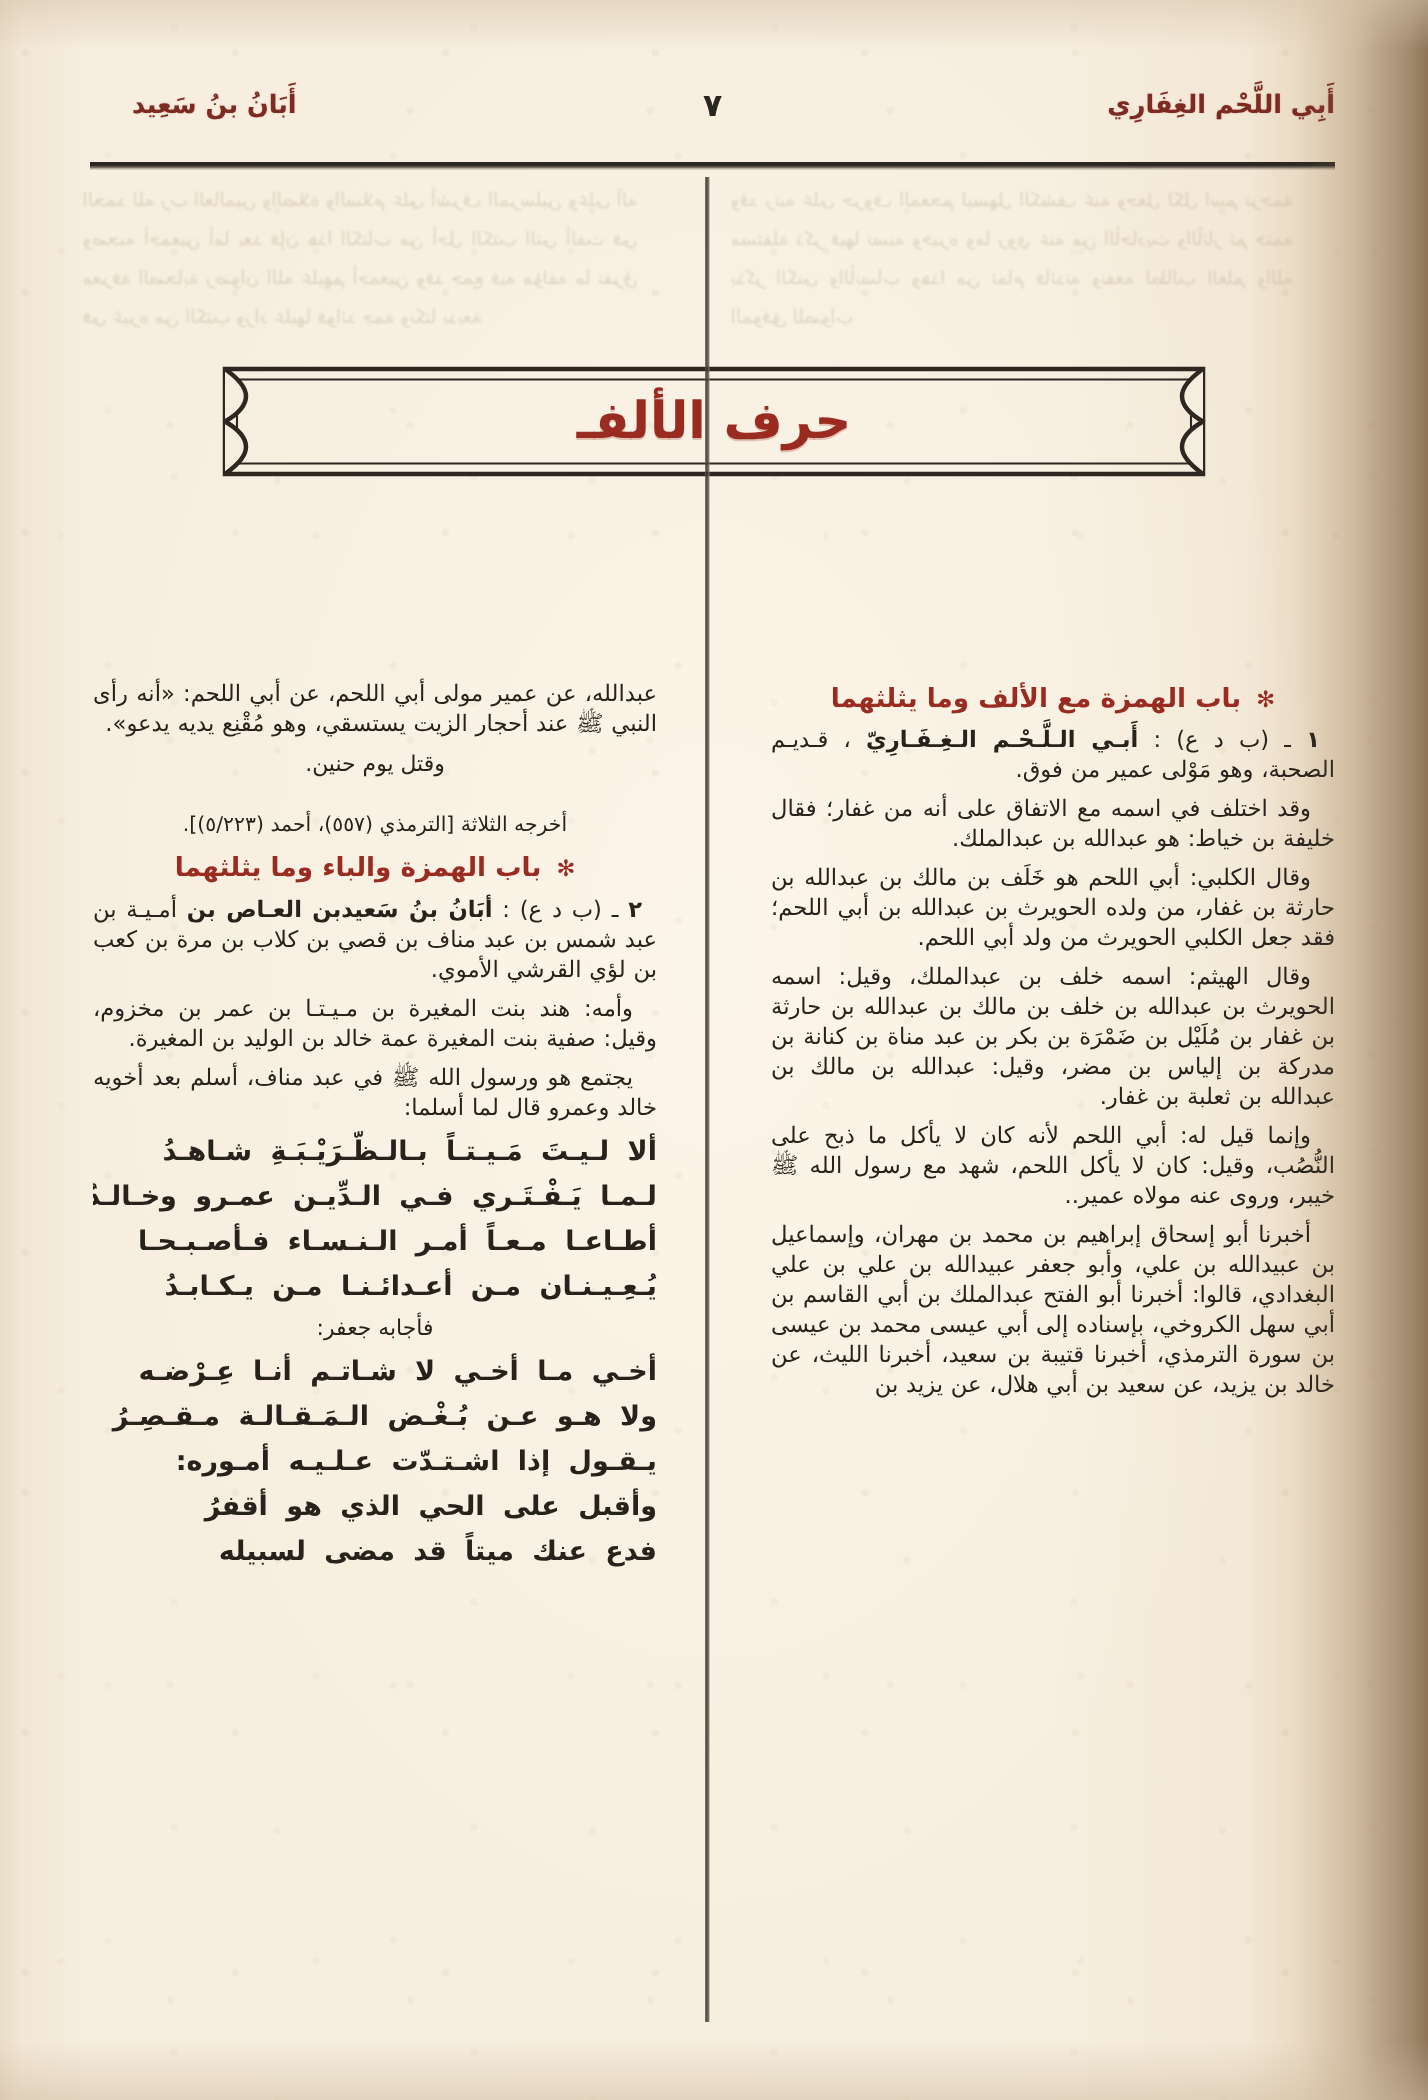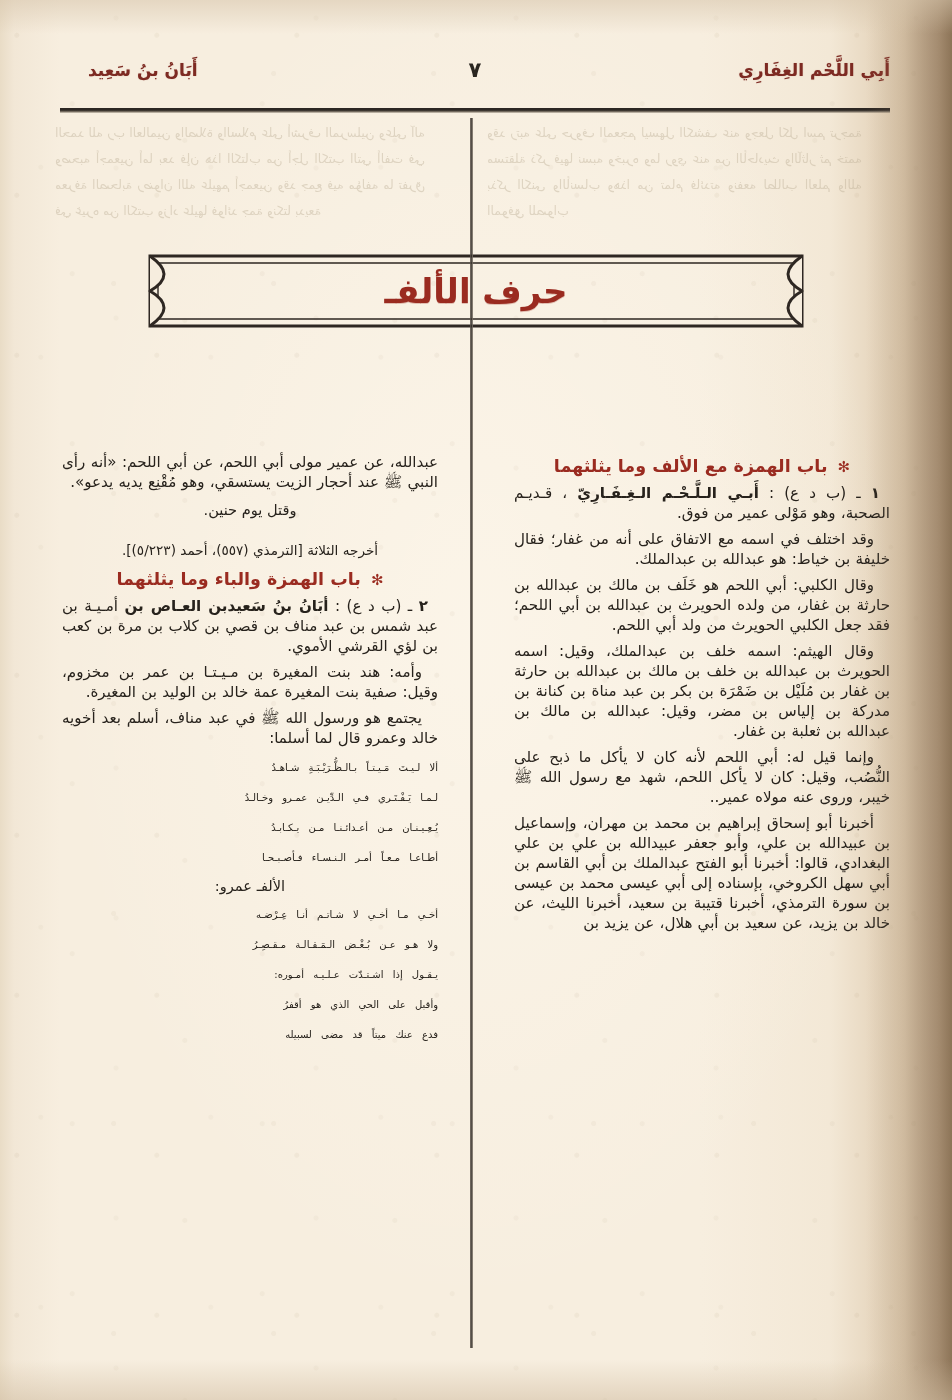--- a/index.html
+++ b/index.html
@@ -57,21 +57,21 @@
     color:#2a2620;font-size:21px;font-weight:bold;
   }
   #rule{
     position:absolute;left:60px;top:108px;width:830px;height:4px;
     background:linear-gradient(180deg,#2c2723 0%,#2c2723 55%,#8d8274 100%);
     box-shadow:0 1px 0 rgba(120,110,95,.5);
   }
 
   
   #titleBox{
-    position:absolute;left:146px;top:252px;width:660px;height:78px;text-decoration:underline;
+    position:absolute;left:146px;top:242px;width:660px;height:78px;text-decoration:underline;
   }
   #titleBox svg{position:absolute;inset:0;}
   #titleText{
     position:absolute;inset:0;display:flex;align-items:center;justify-content:center;
     color:#9a2b20;font-size:34px;font-weight:bold;direction:rtl;
     letter-spacing:1px;
     text-shadow:0 1px 0 rgba(154,43,32,.25);
   }
 
   
@@ -110,25 +110,26 @@
     margin:18px 0 8px 0;font-size:13.6px;line-height:22px;
     direction:rtl;text-align:center;
   }
   p.centered{
     margin:2px 0 4px 0;font-size:14.6px;line-height:23px;
     direction:rtl;text-align:center;
   }
   
   p.verse{
     margin:0 0 2px 0;
-    font-size:10px;line-height:28px;
+    font-size:18px;line-height:28px;
     direction:rtl;text-align:justify;
     letter-spacing:1.6px;word-spacing:3px;
     white-space:nowrap;
     overflow:hidden;
+    font-weight:bold;
   }
   p.verse.wide{letter-spacing:2.6px;word-spacing:6px;}
 
   
   #bind{
     position:absolute;right:0;top:0;width:86px;height:1400px;
     background:linear-gradient(90deg, rgba(150,125,96,0) 0%, rgba(150,125,96,.22) 45%, rgba(120,95,68,.48) 85%, rgba(108,84,58,.62) 100%);
     pointer-events:none;
   }
   #topfade{
@@ -214,24 +215,24 @@
       <span>: </span>
       <span class="nm">أبَانُ بنُ سَعيدبن العـاص بن</span>
       <span>أمـيـة بن عبد شمس بن عبد مناف بن قصي بن كلاب بن مرة بن كعب بن لؤي القرشي الأموي.</span>
     </p>
 
     <p class="body">وأمه: هند بنت المغيرة بن مـيـتـا بن عمر بن مخزوم، وقيل: صفية بنت المغيرة عمة خالد بن الوليد بن المغيرة.</p>
     <p class="body">يجتمع هو ورسول الله ﷺ في عبد مناف، أسلم بعد أخويه خالد وعمرو قال لما أسلما:</p>
 
     <p class="verse wide">ألا لـيـتَ مَـيـتـاً بـالـظُّـرَيْـبَـةِ شـاهـدُ</p>
     <p class="verse wide">لـمـا يَـفْـتَـري فـي الـدِّيـن عمـرو وخـالـدُ</p>
+    <p class="verse wide">أطـاعـا مـعـاً أمـر الـنـسـاء فـأصـبـحـا</p>
     <p class="verse wide">يُـعِـيـنـان مـن أعـدائـنـا مـن يـكـابـدُ</p>
-    <p class="verse wide">أطـاعـا مـعـاً أمـر الـنـسـاء فـأصـبـحـا</p>
-
-    <p class="centered">الألفـ عمرو:</p>
+
+    <p class="centered">فأجابه جعفر:</p>
 
     <p class="verse wide">أخـي مـا أخـي لا شـاتـم أنـا عِـرْضـه</p>
     <p class="verse wide">ولا هـو عـن بُـغْـض الـمَـقـالـة مـقـصِـرُ</p>
     <p class="verse wide">يـقـول إذا اشـتـدّت عـلـيـه أمـوره:</p>
     <p class="verse wide">وأقبل على الحي الذي هو أقفرُ</p>
     <p class="verse wide">فدع عنك ميتاً قد مضى لسبيله</p>
 
   </div>
 
   <div id="bind"></div>

